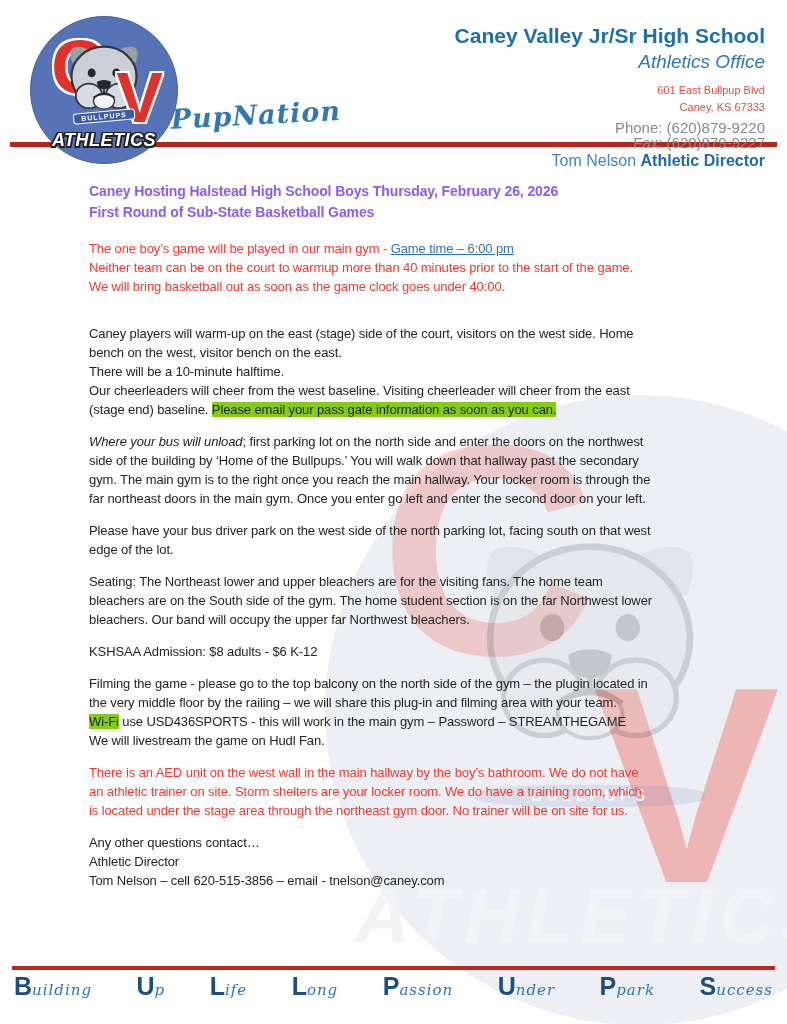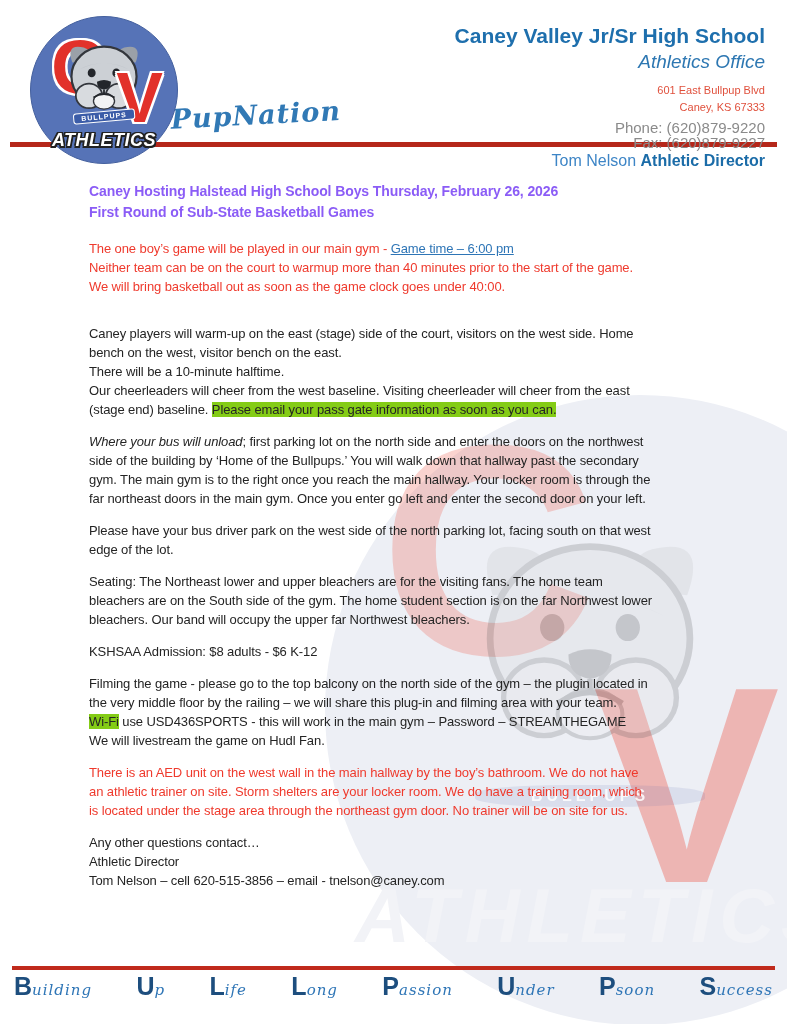--- a/index.html
+++ b/index.html
@@ -198,17 +198,17 @@
   </div>
 
   <div class="footer-rule"></div>
   <div class="motto">
     <span class="word"><span class="initial">B</span><span class="rest">uilding</span></span>
     <span class="word"><span class="initial">U</span><span class="rest">p</span></span>
     <span class="word"><span class="initial">L</span><span class="rest">ife</span></span>
     <span class="word"><span class="initial">L</span><span class="rest">ong</span></span>
     <span class="word"><span class="initial">P</span><span class="rest">assion</span></span>
     <span class="word"><span class="initial">U</span><span class="rest">nder</span></span>
-    <span class="word"><span class="initial">P</span><span class="rest">soon</span></span>
+    <span class="word"><span class="initial">P</span><span class="rest">park</span></span>
     <span class="word"><span class="initial">S</span><span class="rest">uccess</span></span>
   </div>
 
 </div>
 
 </body></html>

